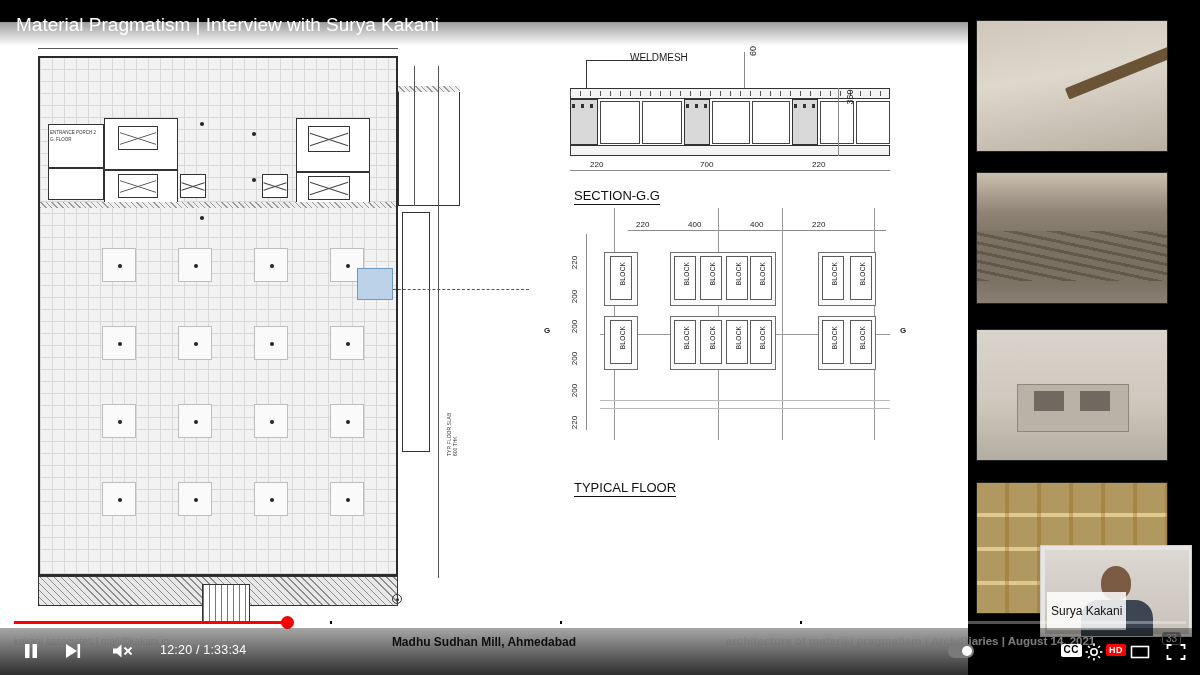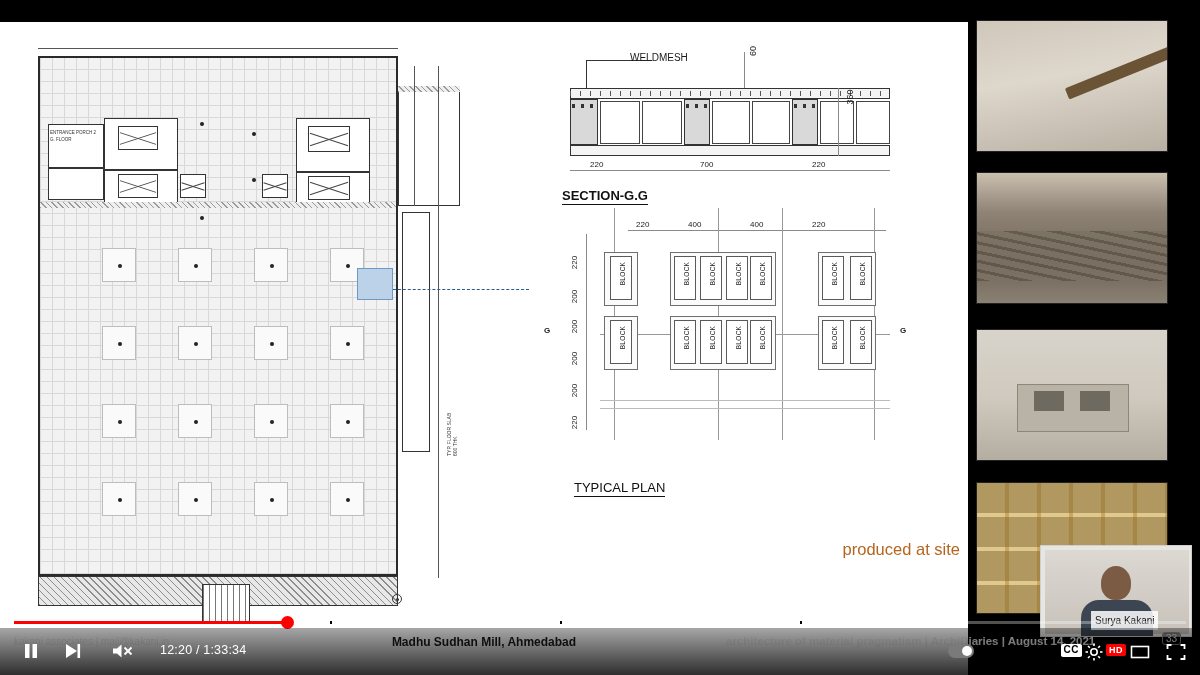--- a/index.html
+++ b/index.html
@@ -269,21 +269,21 @@
     position:absolute; left:56px; top:16px; width:30px; height:34px;
     background:#7b5b43; border-radius:50% 50% 45% 45%;
   }
   #pip .person-body {
     position:absolute; left:36px; top:50px; width:72px; height:38px;
     background:#3c4652; border-radius:18px 18px 0 0;
   }
   #pip .namebar {
     position: absolute; left: 6px; bottom: 6px;
     background: rgba(255,255,255,.85);
-    font-size: 10px; color: #111; padding: 4px 4px; margin-left: 44px;
+    font-size: 12px; color: #111; padding: 12px 4px;
   }
 
   
   #chapter-badge {
     position: absolute; left: 1162px; top: 632px;
     font-size: 10px; color: #ddd;
     border: 1px solid #888; border-radius: 3px;
     padding: 0 3px; background: rgba(0,0,0,.4);
   }
 
@@ -494,21 +494,21 @@
       </div>
 
       <div class="dtext" style="left:312px;top:62px;font-size:9px;transform:rotate(-90deg);">360</div>
       <div class="dline v thin" style="left:308px;top:58px;height:68px;"></div>
 
       <div class="dline h thin" style="left:40px;top:140px;width:320px;"></div>
       <div class="dtext" style="left:60px;top:130px;">220</div>
       <div class="dtext" style="left:170px;top:130px;">700</div>
       <div class="dtext" style="left:282px;top:130px;">220</div>
 
-      <div class="sectitle" style="left:32px;top:158px;font-weight:bold;">
+      <div class="sectitle" style="left:44px;top:158px;">
         <span class="ul">SECTION-G.G</span>
       </div>
 
       <div class="dline h thin" style="left:98px;top:200px;width:258px;"></div>
       <div class="dtext" style="left:106px;top:190px;">220</div>
       <div class="dtext" style="left:158px;top:190px;">400</div>
       <div class="dtext" style="left:220px;top:190px;">400</div>
       <div class="dtext" style="left:282px;top:190px;">220</div>
 
       <div id="typplan">
@@ -580,26 +580,25 @@
           </div>
         <div class="blk" style="left:276px;top:90px;">
             <span>BLOCK</span>
           </div>
 
         <div class="gridh" style="left:26px;top:170px;width:290px;background:#bbb;"></div>
         <div class="gridh" style="left:26px;top:178px;width:290px;background:#bbb;"></div>
       </div>
 
       <div class="sectitle" style="left:44px;top:450px;">
-        <span class="ul">TYPICAL PLAN</span>
+        <span class="ul">TYPICAL FLOOR</span>
       </div>
     </div>
 
     <div id="caption">
-      <div>produced at site</div>
     </div>
 
     <div id="slide-credits">Madhu Sudhan Mill, Ahmedabad</div>
   </div>
 
   <div id="rail">
     <div class="thumb" id="thumb0"></div>
     <div class="thumb" id="thumb1"></div>
     <div class="thumb" id="thumb2">
       <div class="blockimg"></div>
@@ -610,20 +609,23 @@
   <div id="pip">
     <div class="cam">
       <div class="person-head"></div>
       <div class="person-body"></div>
     </div>
     <div class="namebar">Surya Kakani</div>
   </div>
 
   <div id="chapter-badge">33</div>
 
+  <div id="title-bar">
+    <div id="video-title">Material Pragmatism | Interview with Surya Kakani</div>
+  </div>
 
   <div id="center-caption">Spools structure</div>
   <div id="chapter-title">structural details</div>
   <div id="chevron-down">▾</div>
   <div id="credit-left">kakani associates | mail@kakani.in</div>
   <div id="credit-right">architecture of material pragmatism  |  ArchiDiaries  |  August 14, 2021</div>
 
   <div id="progress-wrap">
     <div id="progress-track"></div>
     <div id="progress-buffer"></div>

